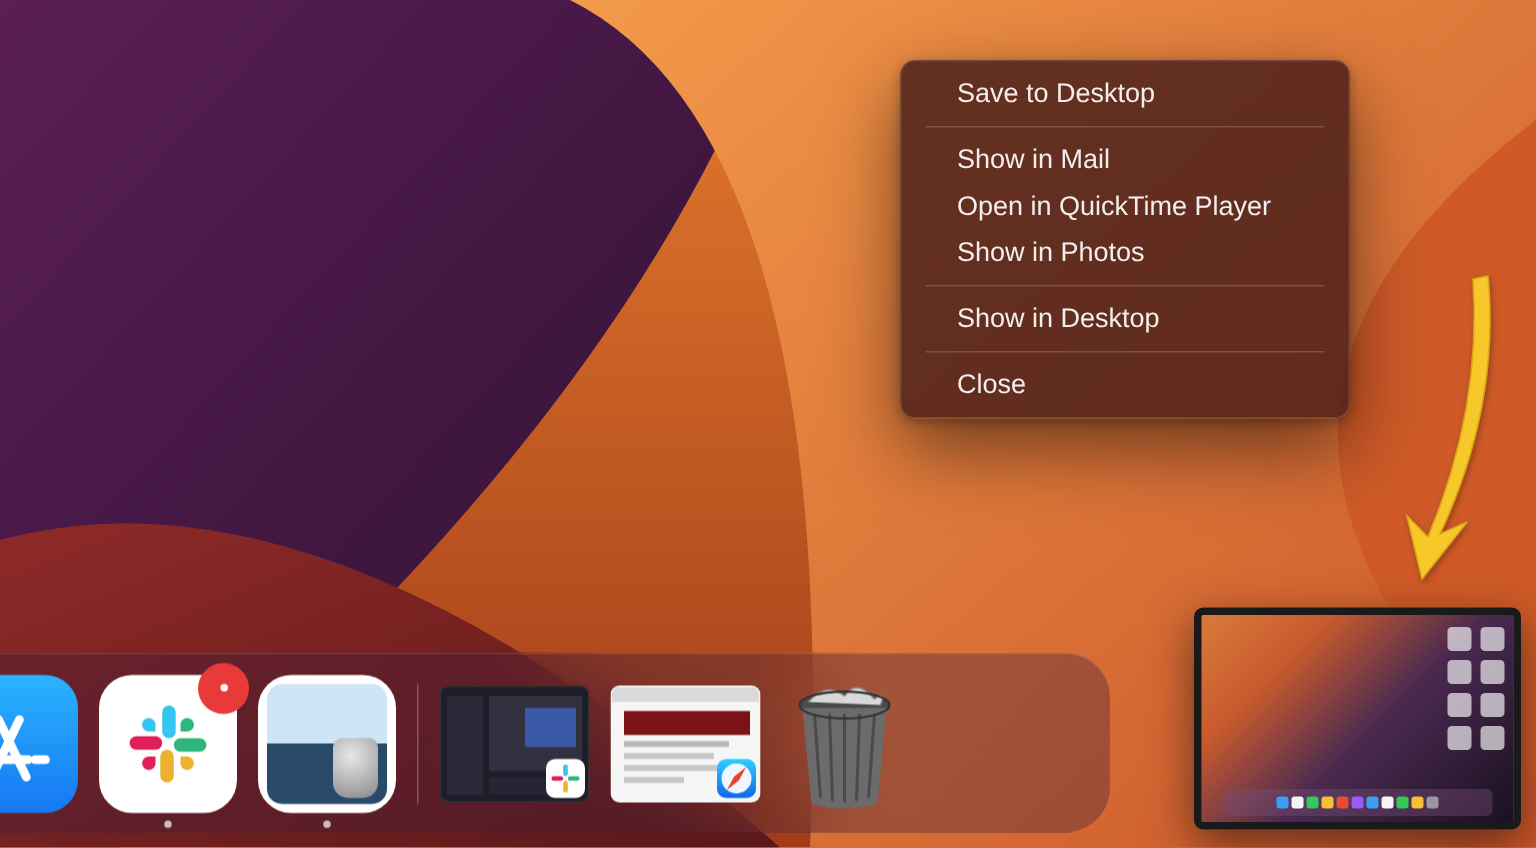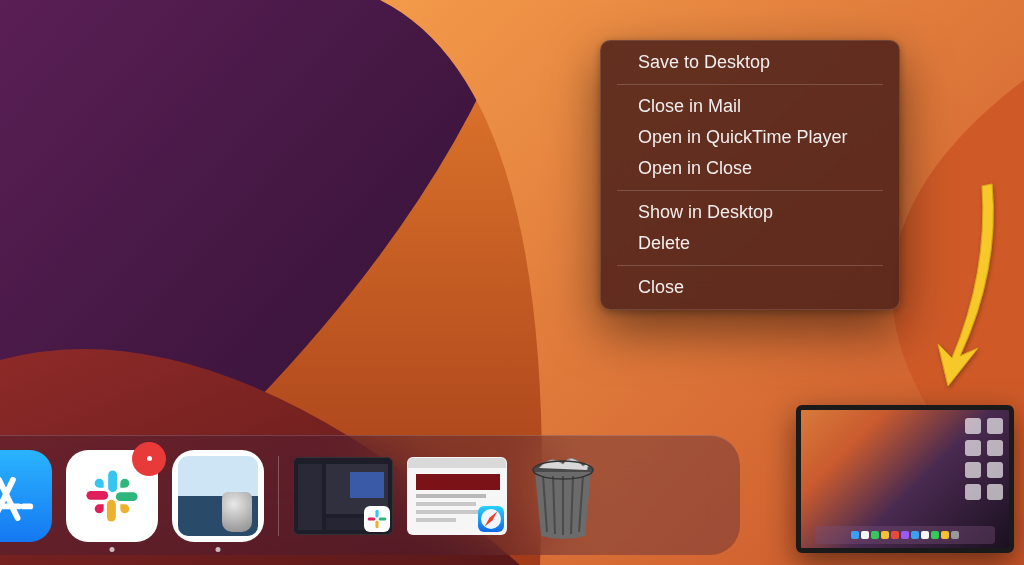--- a/index.html
+++ b/index.html
@@ -234,26 +234,25 @@
   <rect width="1024" height="565" fill="url(#g3)"></rect>
   <path d="M 0 0 L 520 0 Q 420 280 80 565 L 0 565 Z" fill="url(#g2)"></path>
   <path d="M 380 0 Q 560 90 540 565 L 1024 565 L 1024 0 Z" fill="url(#g1)"></path>
   <path d="M 0 360 Q 220 300 520 565 L 0 565 Z" fill="url(#g4)"></path>
   <path d="M 1024 80 Q 760 280 1024 520 Z" fill="#cf5a28"></path>
 </svg>
 
 <div class="context-menu">
   <div class="menu-item">Save to Desktop</div>
   <div class="menu-sep"></div>
-  <div class="menu-item">Close in Mail</div>
+  <div class="menu-item">Show in Mail</div>
   <div class="menu-item">Open in QuickTime Player</div>
-  <div class="menu-item">Open in Close</div>
+  <div class="menu-item">Show in Photos</div>
   <div class="menu-sep"></div>
   <div class="menu-item">Show in Desktop</div>
-  <div class="menu-item">Delete</div>
   <div class="menu-sep"></div>
   <div class="menu-item">Close</div>
 </div>
 
 <div class="dock">
   <div class="dock-left">
     <div class="dock-icon appstore">
       <svg viewBox="0 0 100 100">
         <g stroke="#fff" stroke-width="10" stroke-linecap="round" fill="none">
           <path d="M 35 78 L 62 22"></path>

